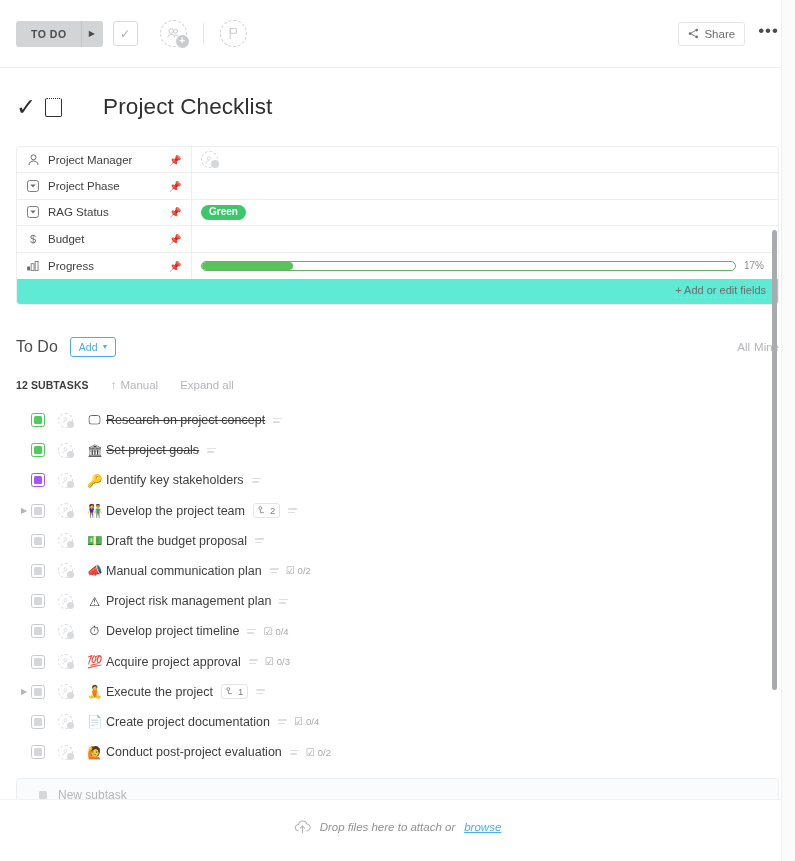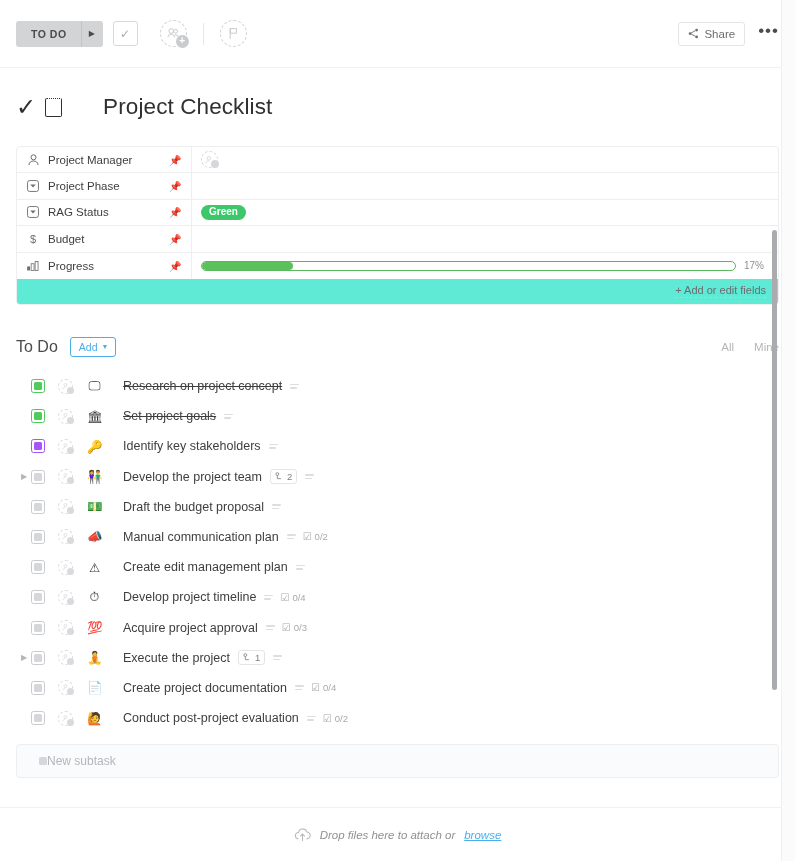--- a/index.html
+++ b/index.html
@@ -131,21 +131,21 @@
 
   
   .todo-head { display:flex; align-items:center; padding: 32px 16px 0 16px; }
   .todo-title { font-size: 16px; color:#4a4b4c; font-weight: 400; }
   .add-btn {
     margin-left: 12px; border:1px solid #4aaee8; border-radius:3px;
     color:#4aaee8; font-size: 10.5px; padding: 3px 7px 3px 8px;
     display:flex; align-items:center; gap:4px; background:#fff;
   }
   .add-btn .cv { font-size: 7px; }
-  .allmine { margin-left:auto; display:flex; gap:20px; }
+  .allmine { margin-left:auto; display:flex; gap:4px; }
   .allmine span { font-size: 11.5px; color:#b4b6b9; }
 
   .sub-meta { display:flex; align-items:center; gap:22px; padding: 22px 16px 0 16px; }
   .sub-count { font-size: 10.5px; font-weight:700; color:#3d3e40; letter-spacing:.1px; }
   .sub-link { font-size: 11.5px; color:#b4b6b9; display:flex; align-items:center; gap:4px; }
 
   
   .list { padding: 14px 16px 0 16px; }
   .srow { display:flex; align-items:center; height: 30.2px; position:relative; }
   .arrow {
@@ -159,46 +159,46 @@
   }
   .sbox i { width: 8px; height:8px; border-radius:1.5px; display:block; }
   .s-av {
     width: 15px; height: 15px; border-radius:50%;
     border: 1.1px dashed #d8dadd; margin-left: 13px; flex:none;
     position:relative; display:flex; align-items:center; justify-content:center;
     color:#d3d5d8; font-size:7px;
   }
   .s-av .pd { position:absolute; right:-2px; bottom:-1px; width:7px; height:7px; border-radius:50%; background:#d8dadd; }
   .s-emoji { margin-left: 14px; font-size: 12.5px; width: 15px; text-align:center; flex:none; }
-  .s-name { margin-left: 21px; font-size: 12.5px; color:#3d3e40; white-space:nowrap; }
+  .s-name { margin-left: 4px; font-size: 12.5px; color:#3d3e40; white-space:nowrap; }
   .s-name.done { text-decoration: line-through; color:#3d3e40; }
   .s-lines { margin-left: 8px; display:flex; flex-direction:column; gap:2px; flex:none; }
   .s-lines i { display:block; height:1.5px; background:#dcdee1; border-radius:1px; }
   .s-lines i:nth-child(1) { width: 9px; }
   .s-lines i:nth-child(2) { width: 7px; }
   .s-chk { margin-left: 7px; display:flex; align-items:center; gap:3px; color:#a7a9ac; font-size:9.5px; flex:none; }
   .s-chk .bx { font-size: 10px; }
   .s-pill {
     margin-left: 8px; border:1px solid #e3e5e8; border-radius:3px;
     height: 15px; padding: 0 4px; display:flex; align-items:center; gap:3px;
     font-size: 9.5px; color:#7c7e81; flex:none;
   }
 
   
   .newsub {
     margin: 11px 16px 0 16px; height: 34px;
     border:1px solid #eceef0; border-radius:4px; background:#fafbfc;
-    display:flex; align-items:center; padding-left: 22px; 
+    display:flex; align-items:center; padding-left: 22px; gap: 11px;
   }
   .newsub .sq { width:8px; height:8px; background:#d5d7da; border-radius:1.5px; }
   .newsub .ph { font-size: 12px; color:#b4b6b9; }
 
   
   .dropzone {
-    position:absolute; left:0; right:0; bottom: 0; height: 54px;
+    position:absolute; left:0; right:0; bottom: 8px; height: 54px;
     border-top: 1px solid #f0f1f3;
     display:flex; align-items:center; justify-content:center; gap:9px;
     background:#fff;
   }
   .dropzone .dtext { font-size: 11.5px; color:#8e9093; font-style: italic; }
   .dropzone .dlink { font-size: 11.5px; color:#4aaee8; font-style: italic; text-decoration: underline; }
 
   
   .vscroll-track {
     position:absolute; top: 68px; right: 18px; width: 5px; bottom: 68px;
@@ -361,20 +361,30 @@
     <span class="add-btn">
       <span>Add</span>
       <span class="cv">▼</span>
     </span>
     <span class="allmine">
       <span>All</span>
       <span>Mine</span>
     </span>
   </div>
 
+  <div class="sub-meta">
+    <span class="sub-count">12 SUBTASKS</span>
+    <span class="sub-link">
+      <span>↑</span>
+      <span>Manual</span>
+    </span>
+    <span class="sub-link">
+      <span>Expand all</span>
+    </span>
+  </div>
 
   <div class="list" id="subtask-list">
       <div class="srow">
         <span class="sbox" style="border:1.6px solid #4ecb5a">
           <i style="background:#4ecb5a"></i>
         </span>
         <span class="s-av">
           <svg width="8" height="7" viewBox="0 0 10 9">
             <circle cx="4.3" cy="2.6" r="1.9" fill="none" stroke="#d3d5d8" stroke-width=".9"></circle>
             <path d="M1 8c0-1.7 1.4-2.6 3.3-2.6" fill="none" stroke="#d3d5d8" stroke-width=".9"></path>
@@ -495,21 +505,21 @@
           <i style="background:#d5d7da"></i>
         </span>
         <span class="s-av">
           <svg width="8" height="7" viewBox="0 0 10 9">
             <circle cx="4.3" cy="2.6" r="1.9" fill="none" stroke="#d3d5d8" stroke-width=".9"></circle>
             <path d="M1 8c0-1.7 1.4-2.6 3.3-2.6" fill="none" stroke="#d3d5d8" stroke-width=".9"></path>
           </svg>
           <span class="pd"></span>
         </span>
         <span class="s-emoji">⚠</span>
-        <span class="s-name">Create edit management plan</span>
+        <span class="s-name">Project risk management plan</span>
         <span class="s-lines">
           <i></i>
           <i></i>
         </span>
       </div>
       <div class="srow">
         <span class="sbox" style="border:1.6px solid #c9cbce">
           <i style="background:#d5d7da"></i>
         </span>
         <span class="s-av">

